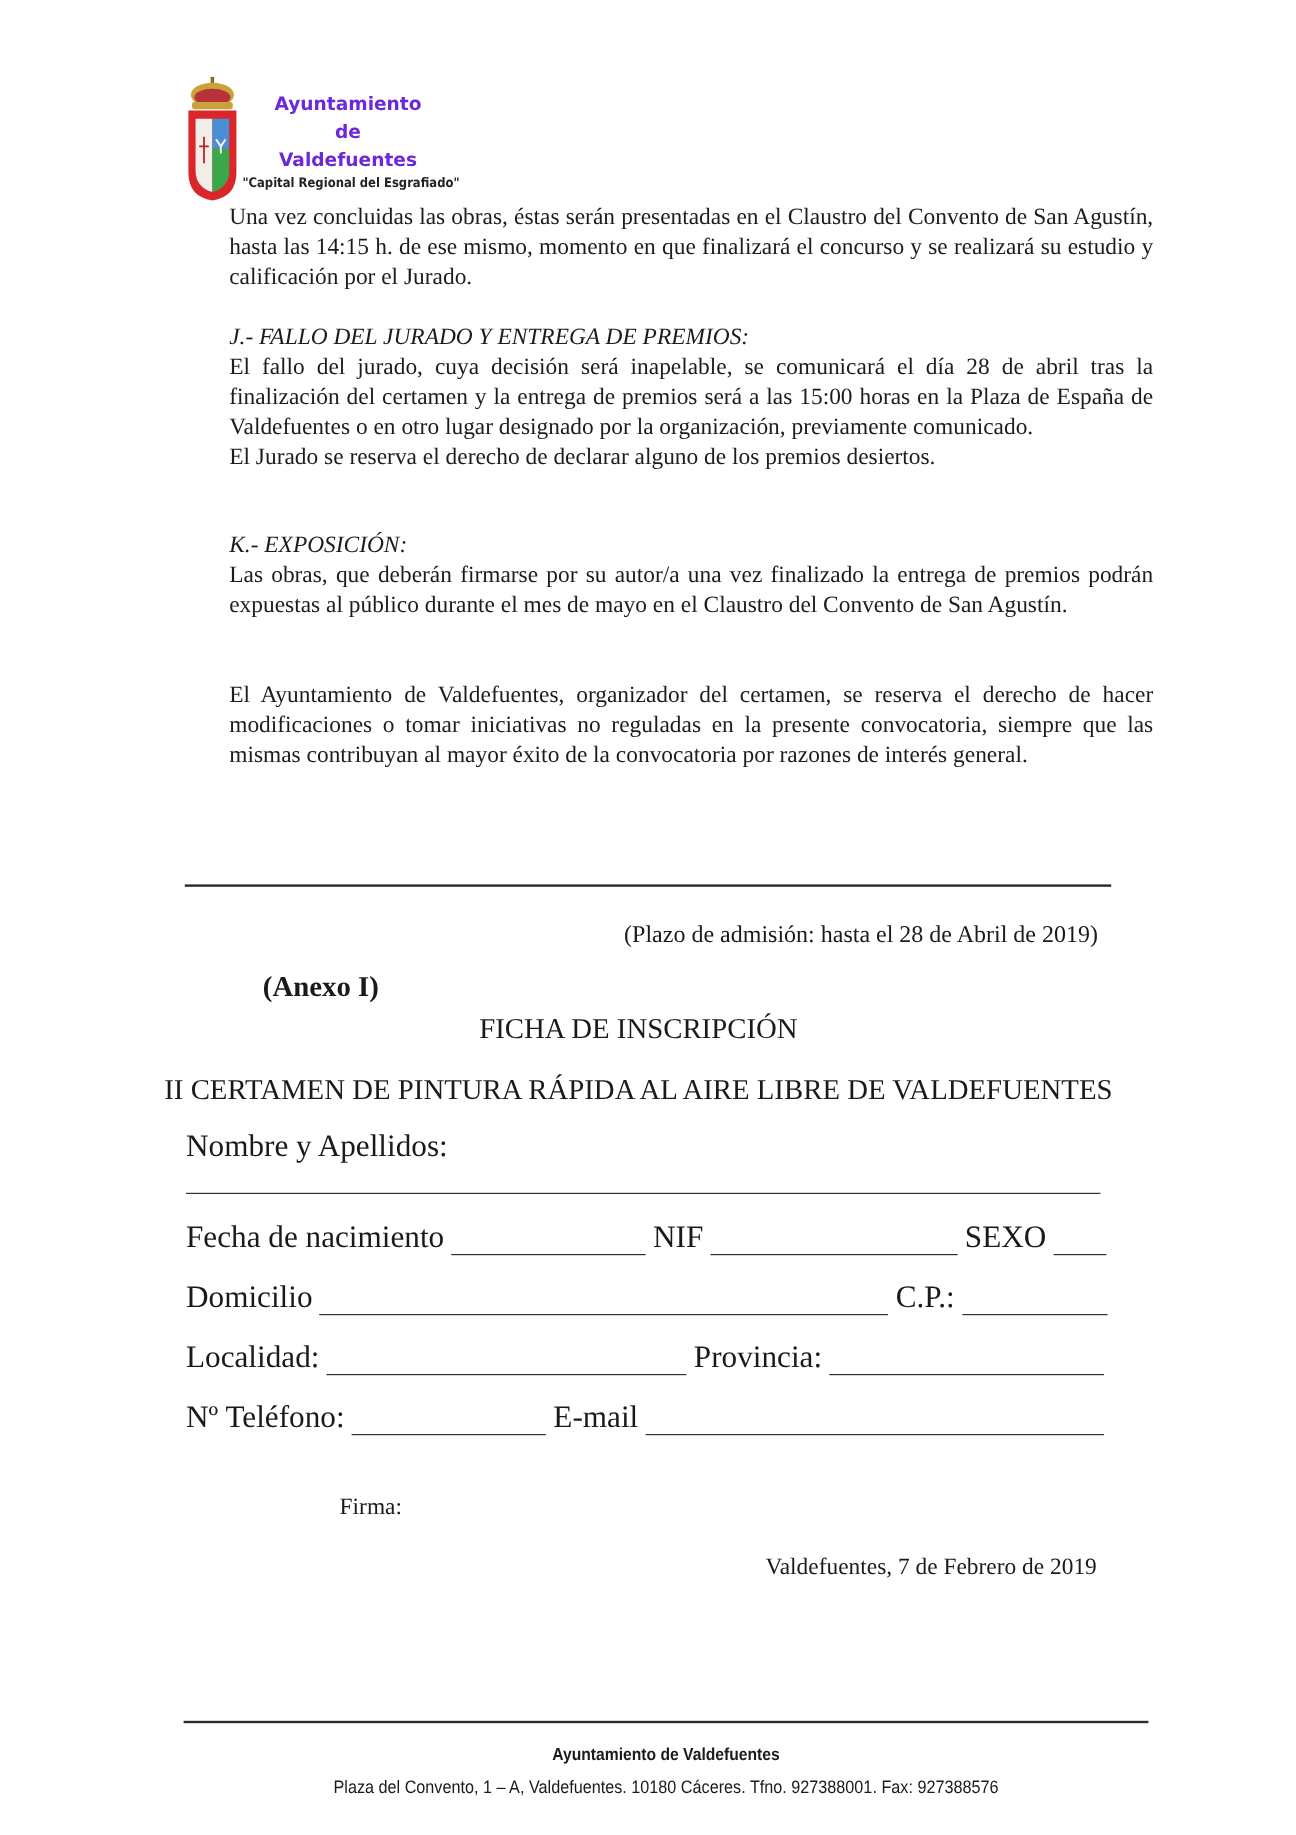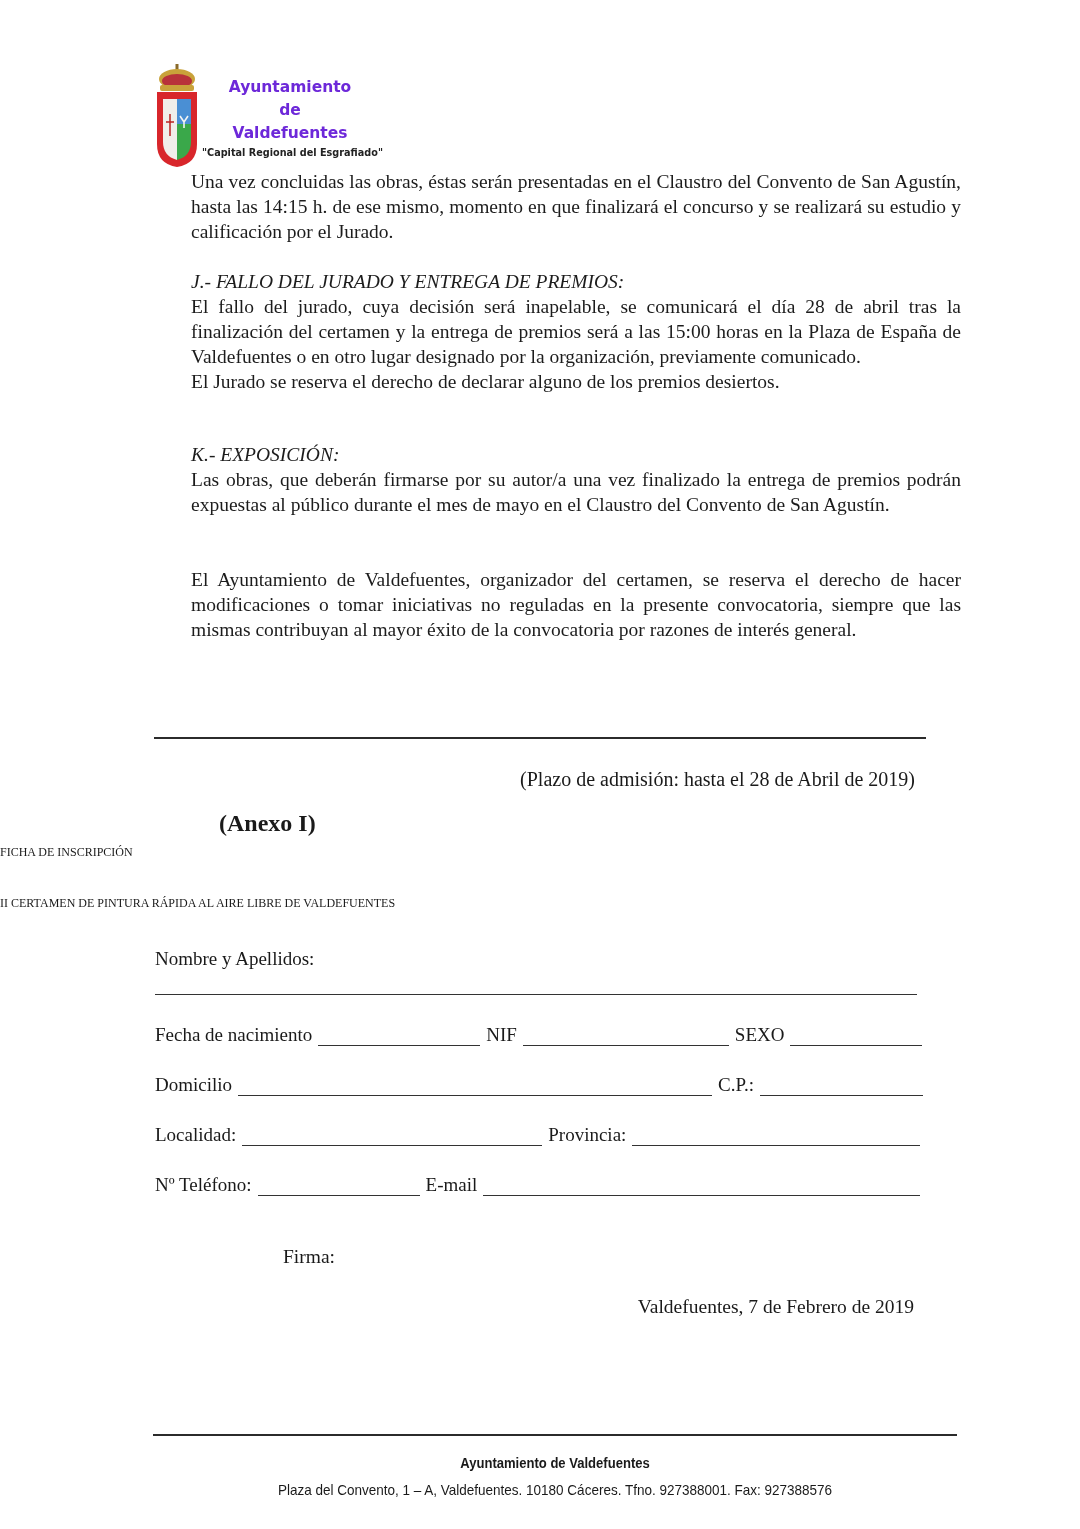--- a/index.html
+++ b/index.html
@@ -16,23 +16,23 @@
   
   .content { position: absolute; left: 155px; width: 770px; font-family: "Liberation Serif", serif;
     font-size: 19.5px; line-height: 25px; text-align: justify; color: #1c1c1c; margin-left: 36px; }
   .content p { margin: 0; }
   .sec-title { margin: 0; font-style: italic; }
 
   .rule { position: absolute; height: 2px; background: #2b2b2b; }
 
   .anexo { position: absolute; left: 219px; top: 766px; font-family: "Liberation Serif", serif; font-weight: bold; font-size: 24px; margin-top: 44px; }
   .plazo { position: absolute; right: 165px; top: 768px; font-family: "Liberation Serif", serif; font-size: 20px; }
-  .center-line { position: absolute; left: 0; width: 1064px; font-family: "Liberation Serif", serif; font-size: 12px; }
+  .center-line { position: absolute; left: 0; width: 1064px; text-align: center; font-family: "Liberation Serif", serif; font-size: 24px; }
 
-  .form-row { position: absolute; left: 155px; width: 770px; font-family: "Liberation Serif", serif; font-size: 19px; display: flex; align-items: flex-end; height: 28px; }
+  .form-row { position: absolute; left: 155px; width: 770px; font-family: "Liberation Serif", serif; font-size: 26px; display: flex; align-items: flex-end; height: 28px; }
   .form-row .lbl { white-space: nowrap; }
   .blank { border-bottom: 1.5px solid #333; height: 18px; margin: 0 6px; }
 
   .firma { position: absolute; left: 283px; top: 1246px; font-family: "Liberation Serif", serif; font-size: 19.5px; }
   .fecha { position: absolute; right: 166px; top: 1296px; font-family: "Liberation Serif", serif; font-size: 19.5px; }
 
   .footer-title { position: absolute; left: 0; width: 1110px; text-align: center; top: 1455px; font-family: "Liberation Sans", sans-serif; font-weight: bold; font-size: 14.5px; transform: scaleX(0.9); }
   .footer-addr { position: absolute; left: 0; width: 1110px; text-align: center; top: 1481px; font-family: "Liberation Sans", sans-serif; font-size: 15px; transform: scaleX(0.9); }
 </style>
 </head>

